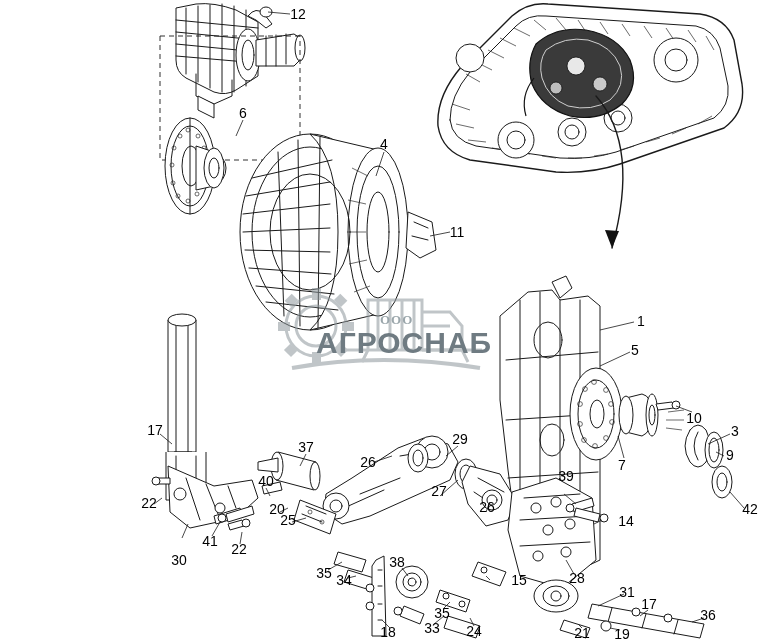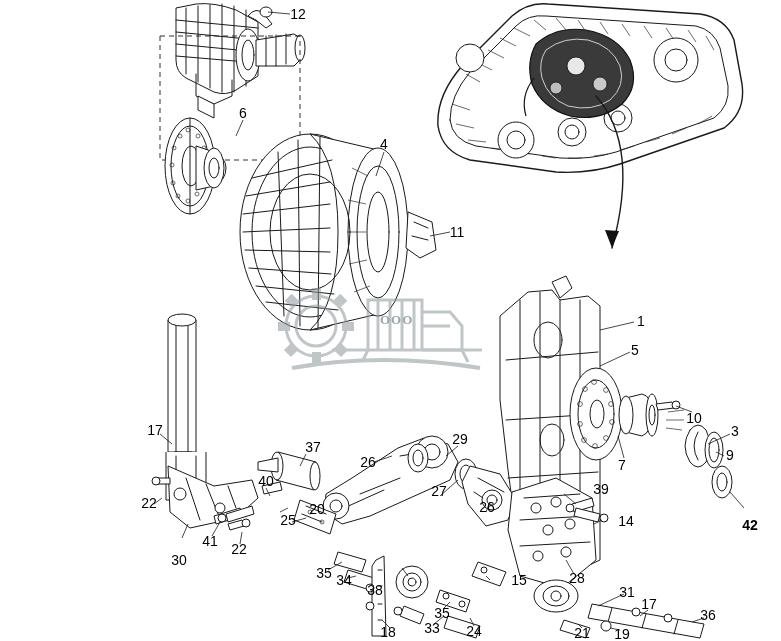--- a/index.html
+++ b/index.html
@@ -410,52 +410,53 @@
           <path d="M150 44 L178 44"></path>
           <path d="M96 68 L90 80 M190 68 L196 80"></path>
         </g>
         <path d="M20 86 Q110 70 208 86" fill="none" stroke="#8d979c" stroke-width="4"></path>
       </g>
     </g>
   </svg>
 
   <div class="wm">
     <div class="wm-text-ooo">ООО</div>
+    <div class="wm-text-main">АГРОСНАБ</div>
   </div>
 
   <div id="callout-layer">
       <div class="callout" style="left: 298px; top: 14px;">12</div>
       <div class="callout" style="left: 243px; top: 113px;">6</div>
       <div class="callout" style="left: 384px; top: 144px;">4</div>
       <div class="callout" style="left: 457px; top: 232px;">11</div>
       <div class="callout" style="left: 641px; top: 321px;">1</div>
       <div class="callout" style="left: 635px; top: 350px;">5</div>
       <div class="callout" style="left: 694px; top: 418px;">10</div>
       <div class="callout" style="left: 735px; top: 431px;">3</div>
       <div class="callout" style="left: 730px; top: 455px;">9</div>
       <div class="callout" style="left: 622px; top: 465px;">7</div>
-      <div class="callout" style="left: 750px; top: 525px; font-weight: bold;">42</div>
+      <div class="callout" style="left: 750px; top: 509px;">42</div>
       <div class="callout" style="left: 155px; top: 430px;">17</div>
-      <div class="callout" style="left: 306px; top: 447px; margin-left: 7px;">37</div>
+      <div class="callout" style="left: 306px; top: 447px;">37</div>
       <div class="callout" style="left: 460px; top: 439px;">29</div>
       <div class="callout" style="left: 368px; top: 462px;">26</div>
-      <div class="callout" style="left: 566px; top: 489px; margin-left: 35px;">39</div>
+      <div class="callout" style="left: 566px; top: 476px;">39</div>
       <div class="callout" style="left: 149px; top: 503px;">22</div>
       <div class="callout" style="left: 266px; top: 481px;">40</div>
       <div class="callout" style="left: 439px; top: 491px;">27</div>
       <div class="callout" style="left: 487px; top: 507px;">26</div>
-      <div class="callout" style="left: 277px; top: 509px; margin-left: 40px;">20</div>
+      <div class="callout" style="left: 277px; top: 509px;">20</div>
       <div class="callout" style="left: 288px; top: 520px;">25</div>
       <div class="callout" style="left: 597px; top: 521px; margin-left: 29px;">14</div>
       <div class="callout" style="left: 179px; top: 540px; margin-top: 20px;">30</div>
       <div class="callout" style="left: 210px; top: 541px;">41</div>
       <div class="callout" style="left: 239px; top: 549px;">22</div>
       <div class="callout" style="left: 324px; top: 573px;">35</div>
       <div class="callout" style="left: 344px; top: 580px;">34</div>
-      <div class="callout" style="left: 375px; top: 562px; margin-top: 28px;">38</div>
+      <div class="callout" style="left: 397px; top: 562px;">38</div>
       <div class="callout" style="left: 492px; top: 580px; margin-left: 27px;">15</div>
       <div class="callout" style="left: 577px; top: 578px; text-align: center;">28</div>
       <div class="callout" style="left: 627px; top: 592px;">31</div>
       <div class="callout" style="left: 649px; top: 604px;">17</div>
       <div class="callout" style="left: 708px; top: 615px;">36</div>
       <div class="callout" style="left: 388px; top: 632px;">18</div>
       <div class="callout" style="left: 432px; top: 628px;">33</div>
       <div class="callout" style="left: 474px; top: 631px;">24</div>
       <div class="callout" style="left: 442px; top: 613px;">35</div>
       <div class="callout" style="left: 582px; top: 633px; text-align: center;">21</div>

